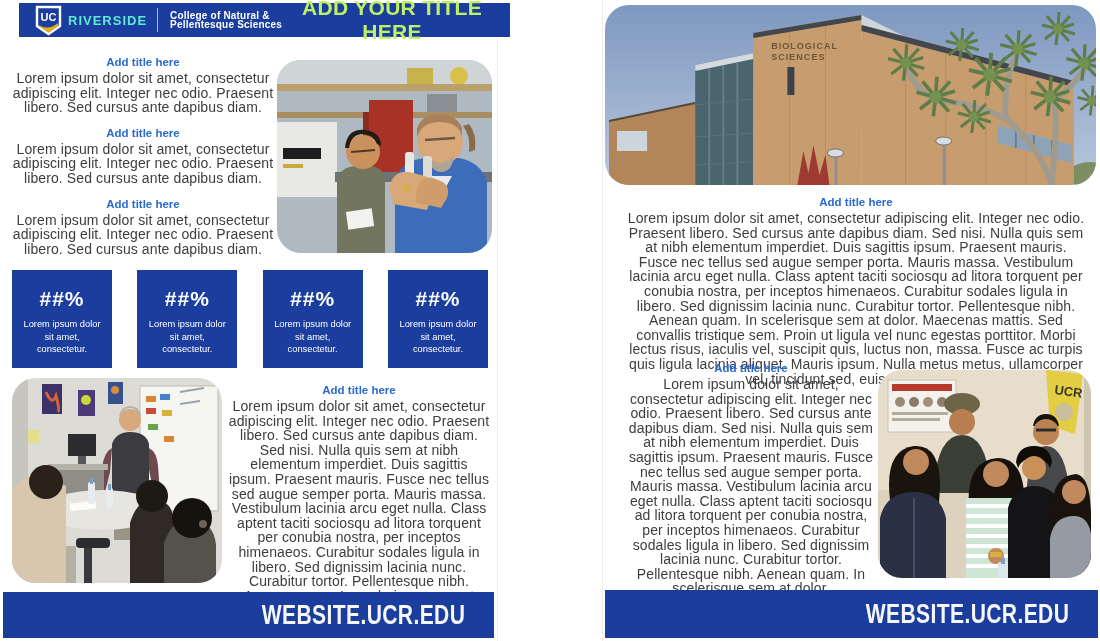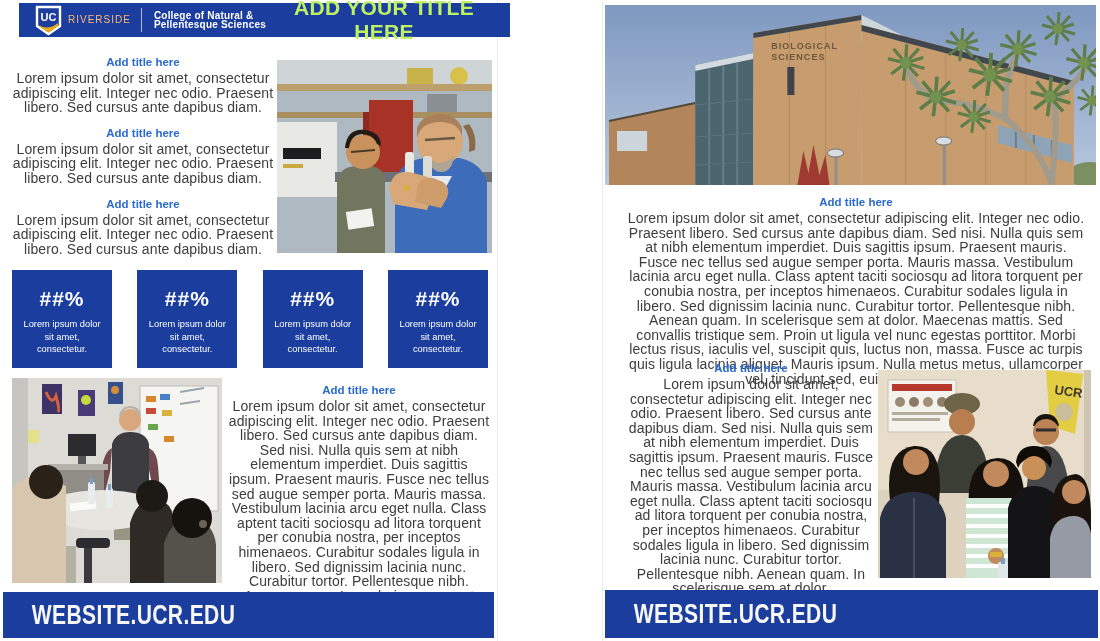--- a/index.html
+++ b/index.html
@@ -6,39 +6,39 @@
   .canvas{position:relative;width:1100px;height:641px;background:#ffffff;overflow:hidden;
           font-family:"Liberation Sans",sans-serif;}
   .page{position:absolute;top:0;height:641px;background:#fff;outline:1px solid #ececec;}
   #page-left{left:0;width:497px;}
   #page-right{left:603px;width:497px;}
 
   .bluebar{position:absolute;background:#1a3d9e;}
   .headerbar{left:3px;top:3px;width:491px;height:34px;display:flex;align-items:center;padding:0 0 0 16px;box-sizing:border-box;margin-left:16px;}
   .logo{display:flex;align-items:center;gap:6px;}
   .logo svg{display:block;}
-  .wordmark{color:#fdba74;font-weight:normal;font-size:10px;letter-spacing:1px;line-height:1;}
+  .wordmark{color:#5eead4;font-weight:bold;font-size:13px;letter-spacing:1px;line-height:1;}
   .logo-divider{width:1px;height:24px;background:rgba(255,255,255,.65);margin:0 6px 0 4px;}
   .college{color:#fff;font-size:10px;line-height:9px;font-weight:bold;letter-spacing:.2px;}
   .page-title{flex:1;text-align:center;color:#bef264;font-weight:bold;font-size:21px;letter-spacing:.3px;padding-right:8px;}
 
   .textcol{position:absolute;}
   .sec{margin-bottom:12px;text-align:center;}
   .sec-title{font-size:11.5px;font-weight:bold;color:#2a6ad0;margin:0 0 3px 0;}
   .sec-body{font-size:14px;line-height:14.6px;color:#3d3d3d;margin:0;letter-spacing:.1px;}
 
-  .photo{position:absolute;overflow:hidden;}
+  .photo{position:absolute;overflow:hidden;border-radius:24px;}
   .photo svg{display:block;width:100%;height:100%;}
 
   .statrow{position:absolute;left:12px;top:270px;width:476px;display:flex;justify-content:space-between;}
   .stat{width:100px;height:98px;background:#1a3d9e;color:#fff;text-align:center;box-sizing:border-box;padding-top:17px;}
   .stat-value{font-size:21px;font-weight:bold;letter-spacing:1px;}
   .stat-caption{font-size:9.3px;line-height:12.5px;margin-top:7px;padding:0 9px;}
 
-  .footerbar{height:46px;display:flex;align-items:center;justify-content:flex-start;}
+  .footerbar{height:46px;display:flex;align-items:center;justify-content:flex-end;}
   #footer-left{left:3px;top:592px;width:491px;}
   #footer-right{left:2px;top:590px;width:493px;height:48px;}
   .site{color:#f7f7f7;font-size:27px;font-weight:bold;transform:scaleX(.78);letter-spacing:.5px;white-space:nowrap;}
 </style>
 </head>
 <body>
 
 <div class="canvas">
 
   <div class="page" id="page-left">

